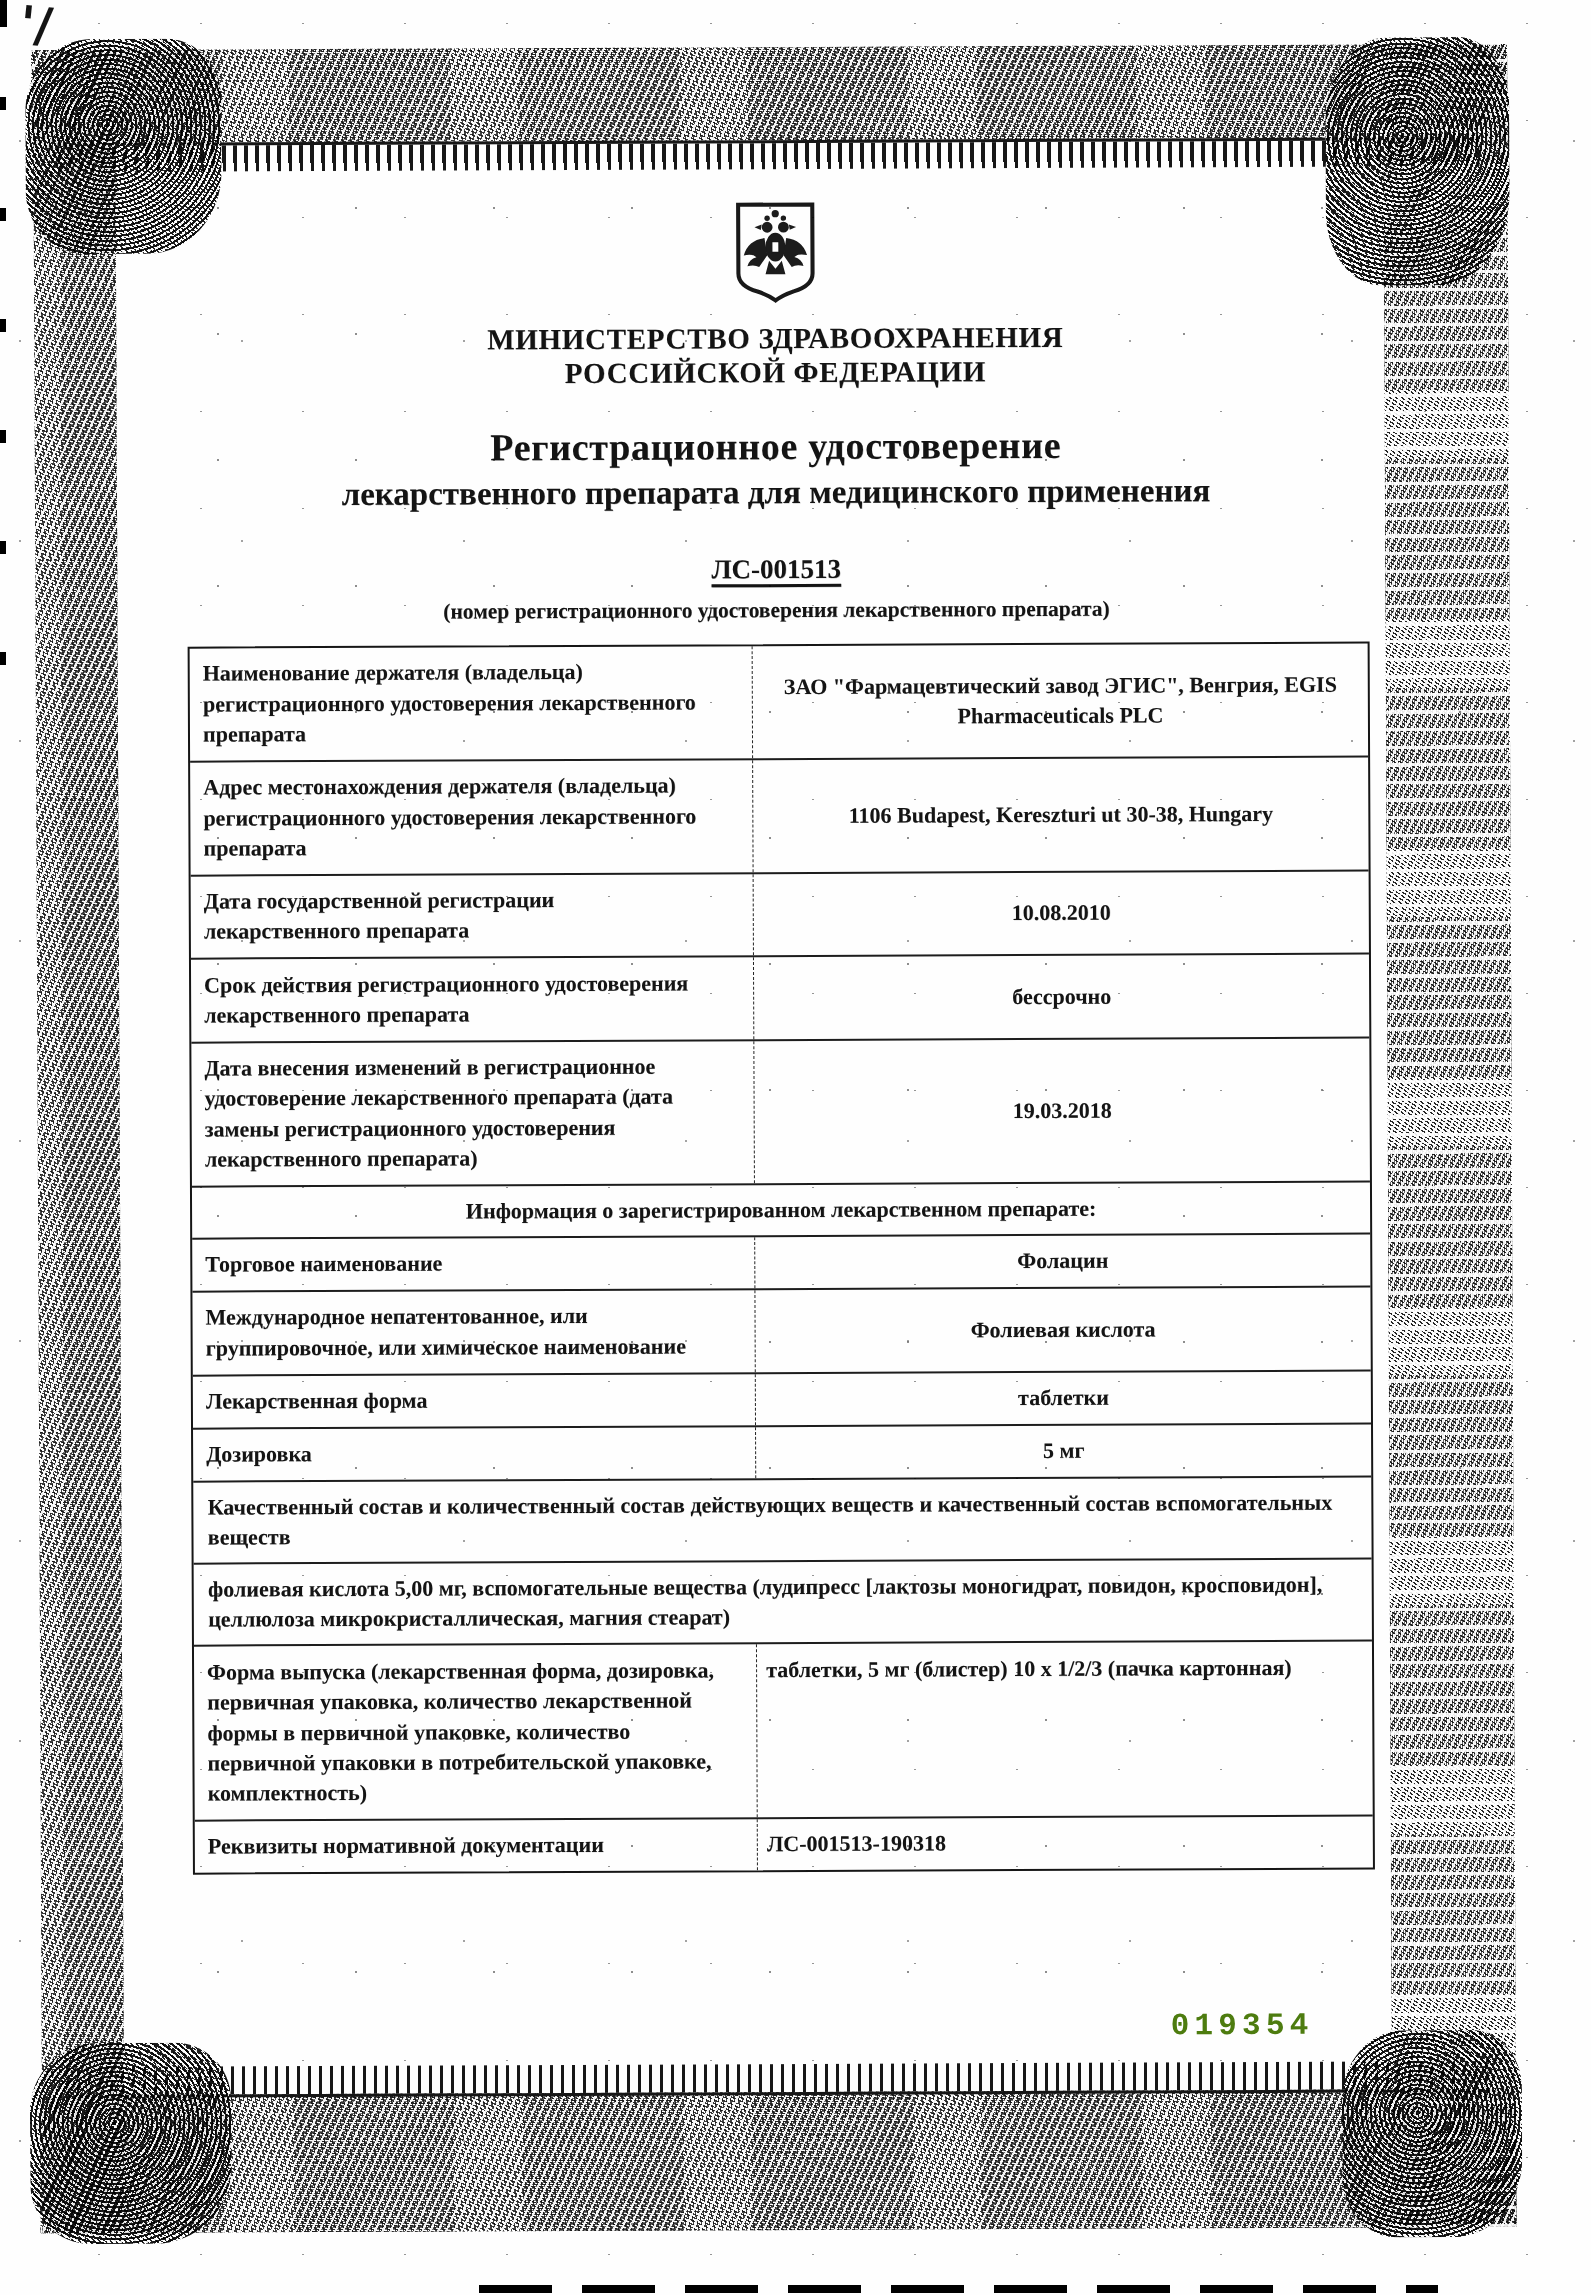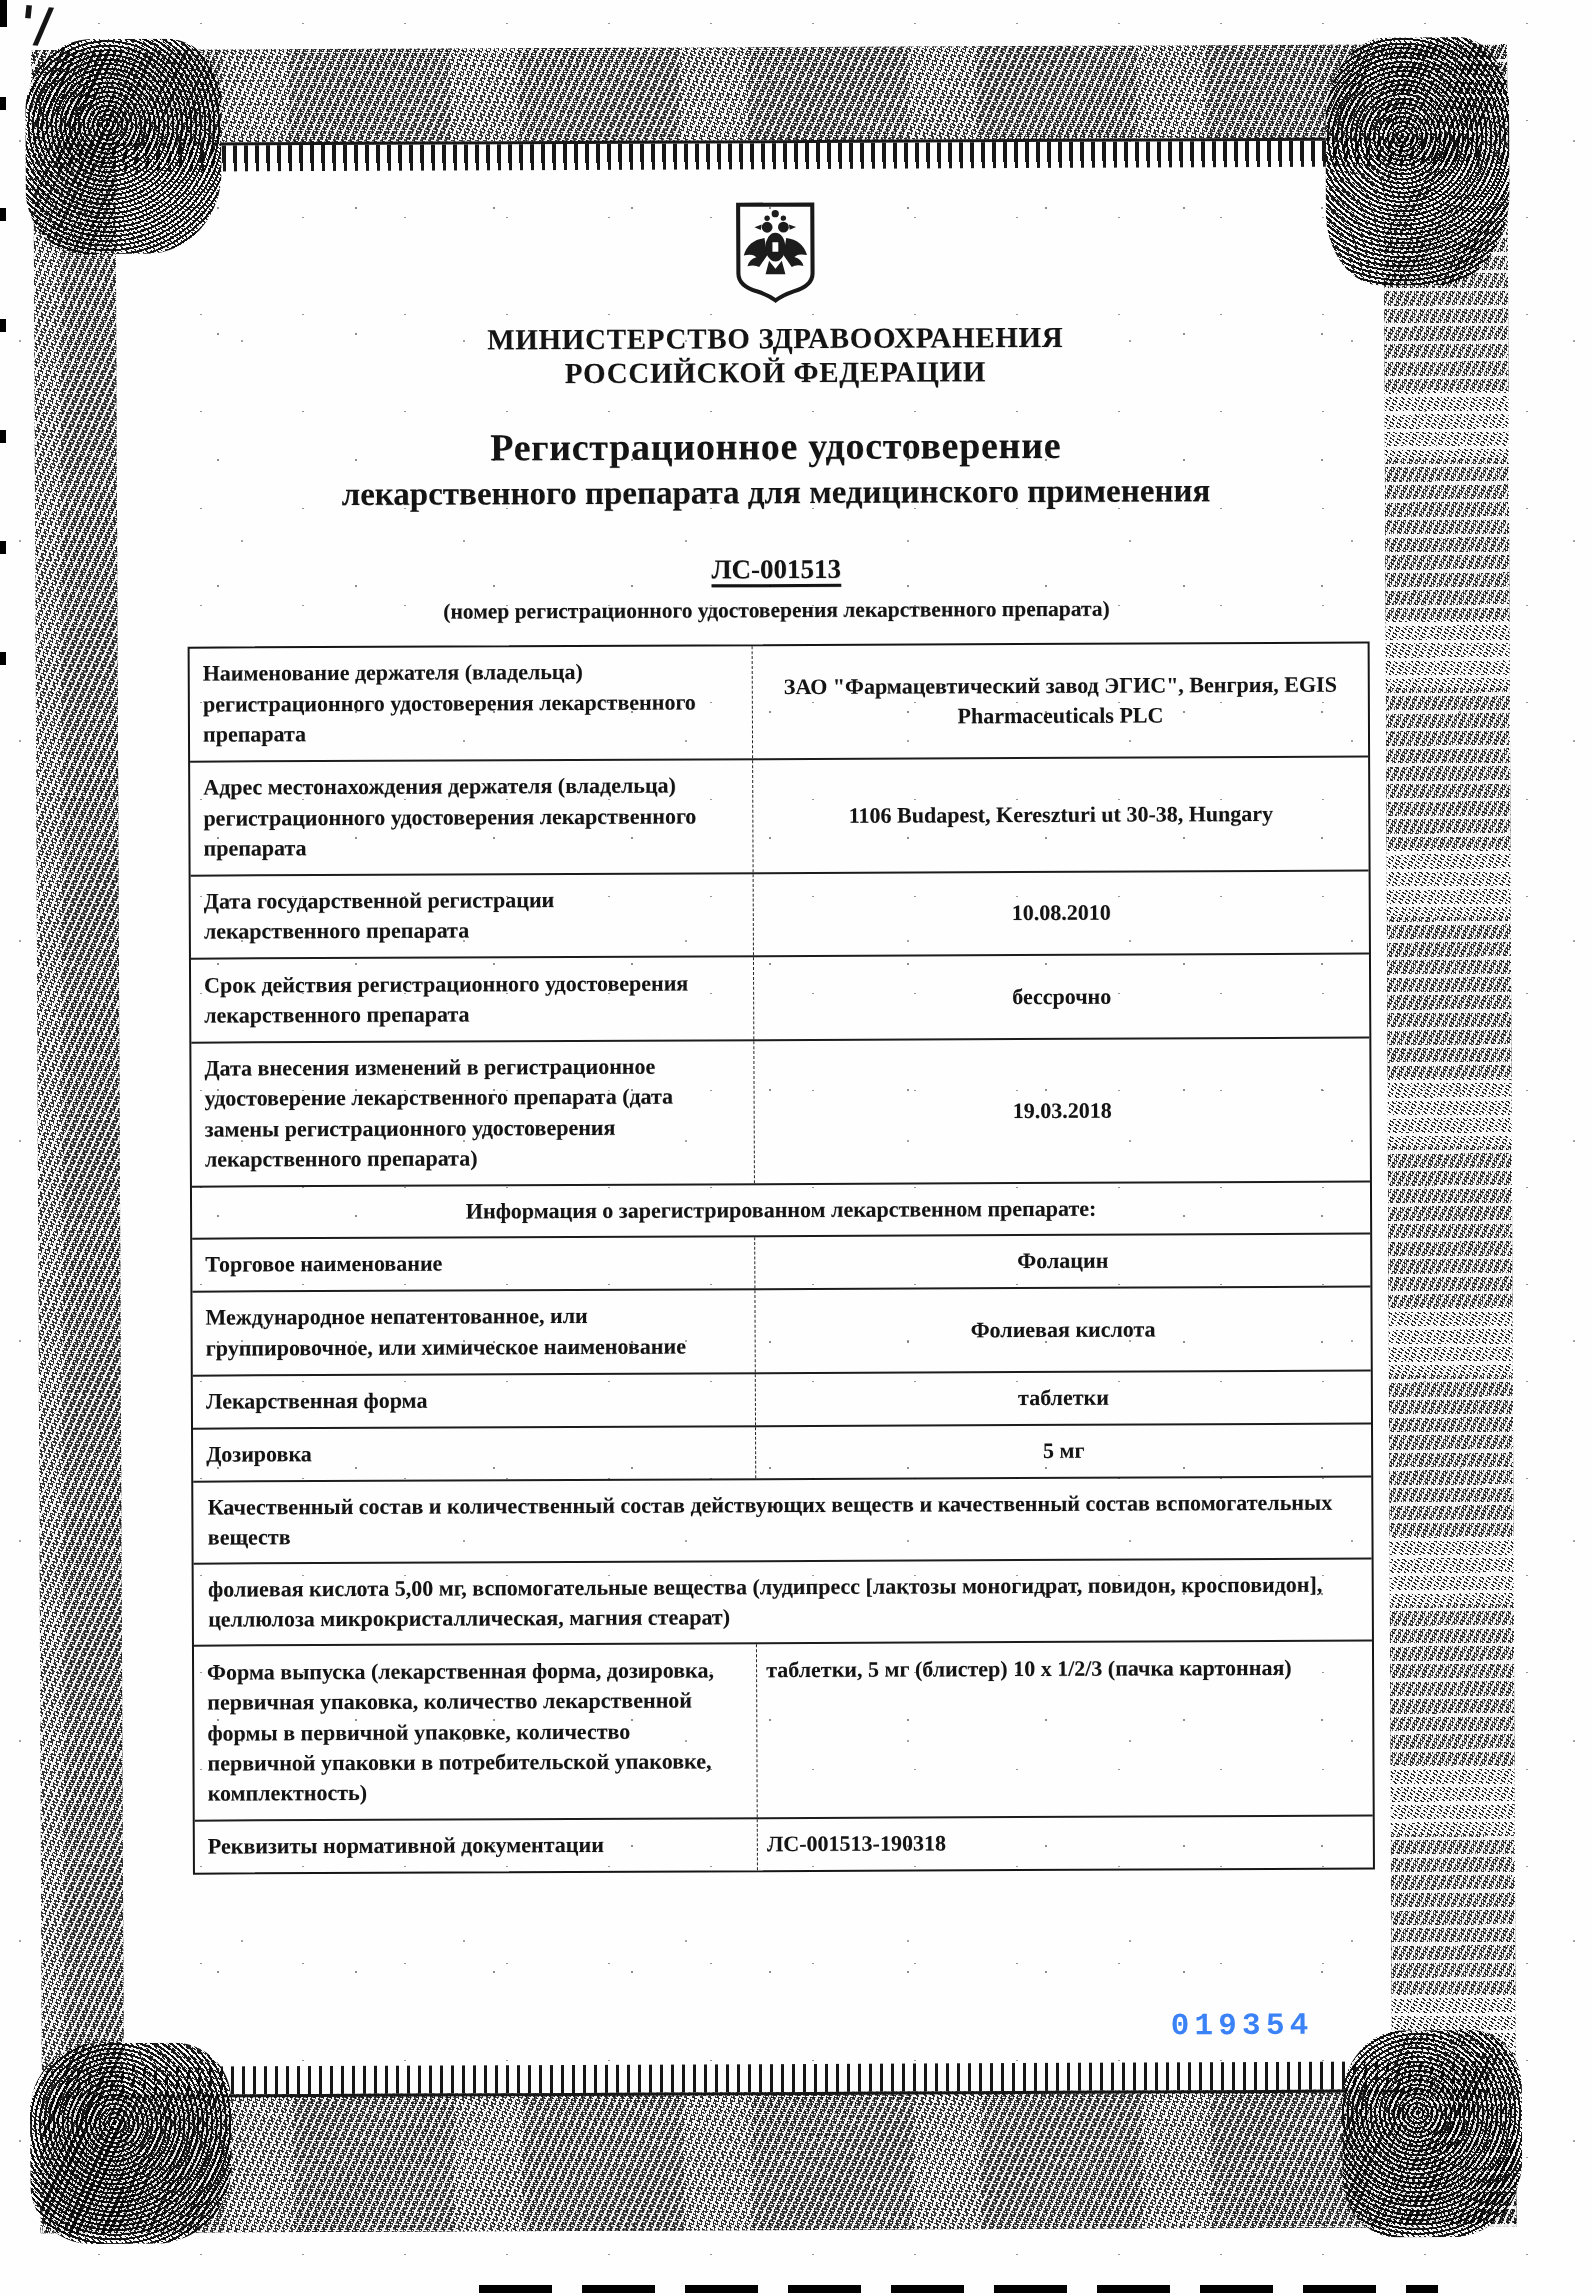--- a/index.html
+++ b/index.html
@@ -174,21 +174,21 @@
       <div class="cell-l">Форма выпуска (лекарственная форма, дозировка, первичная упаковка, количество лекарственной формы в первичной упаковке, количество первичной упаковки в потребительской упаковке, комплектность)</div>
       <div class="cell-r">таблетки, 5 мг (блистер) 10 х 1/2/3 (пачка картонная)</div>
     </div>
     <div class="row topleft">
       <div class="cell-l">Реквизиты нормативной документации</div>
       <div class="cell-r">ЛС-001513-190318</div>
     </div>
   </div>
 
   <div style="position:absolute;left:1167px;top:2010px;font-family:'Liberation Mono','DejaVu Sans Mono',monospace;
-              font-size:31px;font-weight:bold;letter-spacing:5.2px;color:#3b82f6;">019354</div>
+              font-size:31px;font-weight:bold;letter-spacing:5.2px;color:#4d7c0f;">019354</div>
 </div>
 
 <div class="hand-mark">'/</div>
 <div class="corner-tick"></div>
 <div class="edge-ticks"></div>
 <div class="bottom-strip"></div>
 <div class="noise"></div>
 
 
 </body></html>

